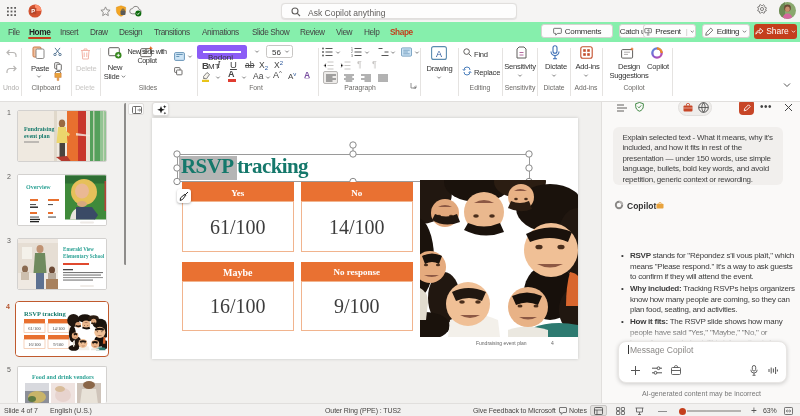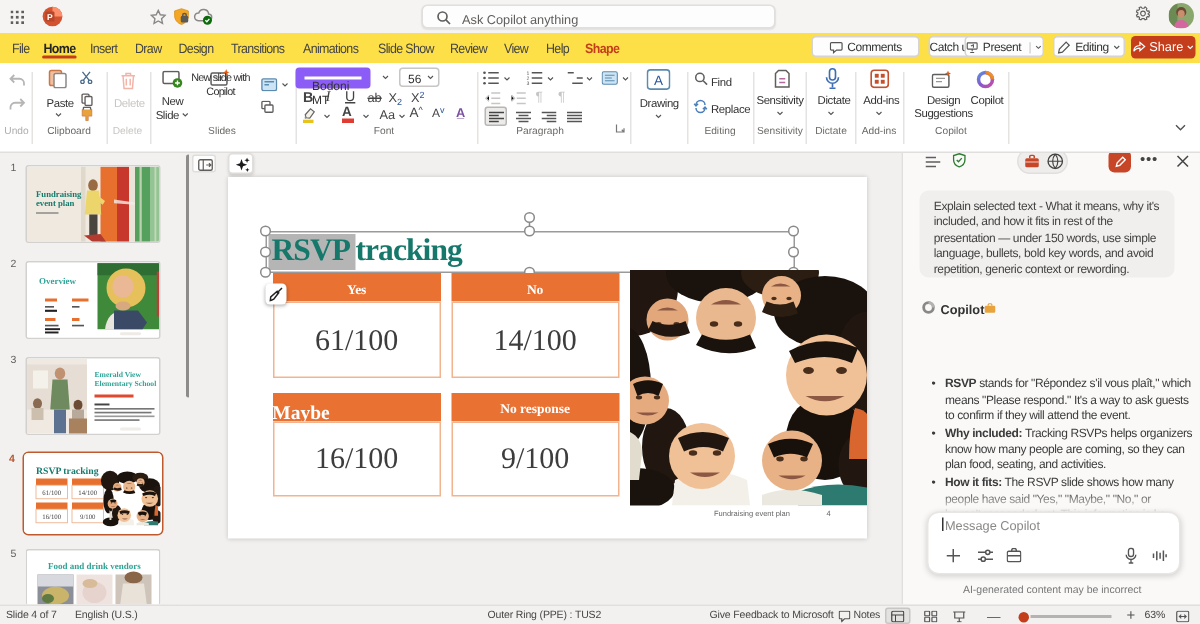--- a/index.html
+++ b/index.html
@@ -12,21 +12,21 @@
 #waffle { position:absolute; left:7px; top:6.5px; width:9px; height:9px; }
 #pptlogo { position:absolute; left:28px; top:4px; width:14px; height:14px; }
 #docname { position:absolute; left:53px; top:6px; font-size:9px; color:#252423;margin-top:23px; }
 #searchbox { position:absolute; left:281px; top:3px; width:236px; height:16px; background:#fdfdfd; border:1px solid #e1dfdd; border-radius:4px; box-shadow:0 0.5px 1px rgba(0,0,0,.08); }
 #searchbox .mag { position:absolute; left:9px; top:3px; }
 #searchbox .ph { position:absolute; left:26px; top:3.5px; color:#605e5c; font-size:8.5px; }
 #gear { position:absolute; left:757px; top:4px; }
 #avatar { position:absolute; left:779px; top:2px; width:17px; height:17px; border-radius:50%; overflow:hidden; }
 
 
-#tabrow { position:absolute; left:0; top:22px; width:800px; height:20px; background:#fde047; }
+#tabrow { position:absolute; left:0; top:22px; width:800px; height:20px; background:#86efac; }
 .tab { position:absolute; top:4.5px; font-size:9px; color:#444; letter-spacing:-.45px; transform:scaleX(.92); transform-origin:0 0; }
 .tab.sel { color:#252423; font-weight:bold; }
 .tab.sel::after { content:""; position:absolute; left:-1px; right:-1px; bottom:-2px; height:2px; background:#c43e1c; border-radius:2px; }
 .tab.shape { color:#c43e1c; font-weight:bold; }
 .tbtn { position:absolute; top:2px; height:14px; border:1px solid #d6d3d0; background:#fdfdfd; border-radius:3px; font-size:8px; letter-spacing:-.3px; color:#333; display:flex; align-items:center; justify-content:center; gap:3px; white-space:nowrap; }
 #sharebtn { position:absolute; top:1.5px; left:754px; width:43px; height:15.5px; background:#c43e1c; border-radius:3px; color:#fff; font-size:8.5px; display:flex; align-items:center; justify-content:center; gap:2px; }
 
 
 #ribbon { position:absolute; left:0; top:42px; width:800px; height:60px; background:#ffffff; border-bottom:1px solid #e1dfdd; }
 .rdiv { position:absolute; top:6px; width:1px; height:48px; background:#e5e3e1; }
@@ -599,21 +599,21 @@
     </svg>
 
     <div class="abs" style="left:25px;top:71px;width:14px;height:14px;background:#fff;border-radius:3px;box-shadow:0 1px 2.5px rgba(0,0,0,.3);z-index:5"><svg width="10" height="10" viewBox="0 0 10 10" style="margin:2px 0 0 2px">
           <path d="M9 1L5.5 4.5M5.8 3.2L6.8 4.2 3.5 8.5l-2.3 1 .3-2.6z" fill="none" stroke="#222" stroke-width="1"></path>
         </svg></div>
 
     <div class="abs" style="left:29.5px;top:64px;width:112.5px;height:19px;background:#e97132;color:#fff;font-family:'Liberation Serif',serif;font-weight:bold;font-size:9px;text-align:center;padding-top:5.5px">Yes</div>
     <div class="abs" style="left:149px;top:64px;width:111.5px;height:19px;background:#e97132;color:#fff;font-family:'Liberation Serif',serif;font-weight:bold;font-size:9px;text-align:center;padding-top:5.5px">No</div>
     <div class="abs" style="left:29.5px;top:83px;width:112.5px;height:51px;background:#fff;border:1px solid #f1b48e;font-family:'Liberation Serif',serif;font-size:20px;color:#3d3d3d;text-align:center;padding-top:14px">61/100</div>
     <div class="abs" style="left:149px;top:83px;width:111.5px;height:51px;background:#fff;border:1px solid #f1b48e;font-family:'Liberation Serif',serif;font-size:20px;color:#3d3d3d;text-align:center;padding-top:14px">14/100</div>
-    <div class="abs" style="left:29.5px;top:143.5px;width:112.5px;height:19px;background:#e97132;color:#fff;font-family:'Liberation Serif',serif;font-weight:bold;font-size:13px;padding-top:5.5px">Maybe</div>
+    <div class="abs" style="left:29.5px;top:143.5px;width:112.5px;height:19px;background:#e97132;color:#fff;font-family:'Liberation Serif',serif;font-weight:bold;font-size:10px;text-align:center;padding-top:5.5px">Maybe</div>
     <div class="abs" style="left:149px;top:143.5px;width:111.5px;height:19px;background:#e97132;color:#fff;font-family:'Liberation Serif',serif;font-weight:bold;font-size:9px;text-align:center;padding-top:5.5px">No response</div>
     <div class="abs" style="left:29.5px;top:162.5px;width:112.5px;height:50px;background:#fff;border:1px solid #f1b48e;font-family:'Liberation Serif',serif;font-size:20px;color:#3d3d3d;text-align:center;padding-top:13px">16/100</div>
     <div class="abs" style="left:149px;top:162.5px;width:111.5px;height:50px;background:#fff;border:1px solid #f1b48e;font-family:'Liberation Serif',serif;font-size:20px;color:#3d3d3d;text-align:center;padding-top:13px">9/100</div>
 
     <svg class="abs" style="left:268px;top:62px" width="158" height="157" viewBox="0 0 158 157">
         <rect width="158" height="157" fill="#ffffff"></rect>
         <ellipse cx="2" cy="12" rx="30" ry="32" fill="#211710"></ellipse>
         <ellipse cx="58" cy="2" rx="34" ry="20" fill="#1a120c"></ellipse>
         <ellipse cx="100" cy="2" rx="26" ry="16" fill="#2b1d12"></ellipse>
         <ellipse cx="130" cy="28" rx="34" ry="24" fill="#1a120c"></ellipse>

